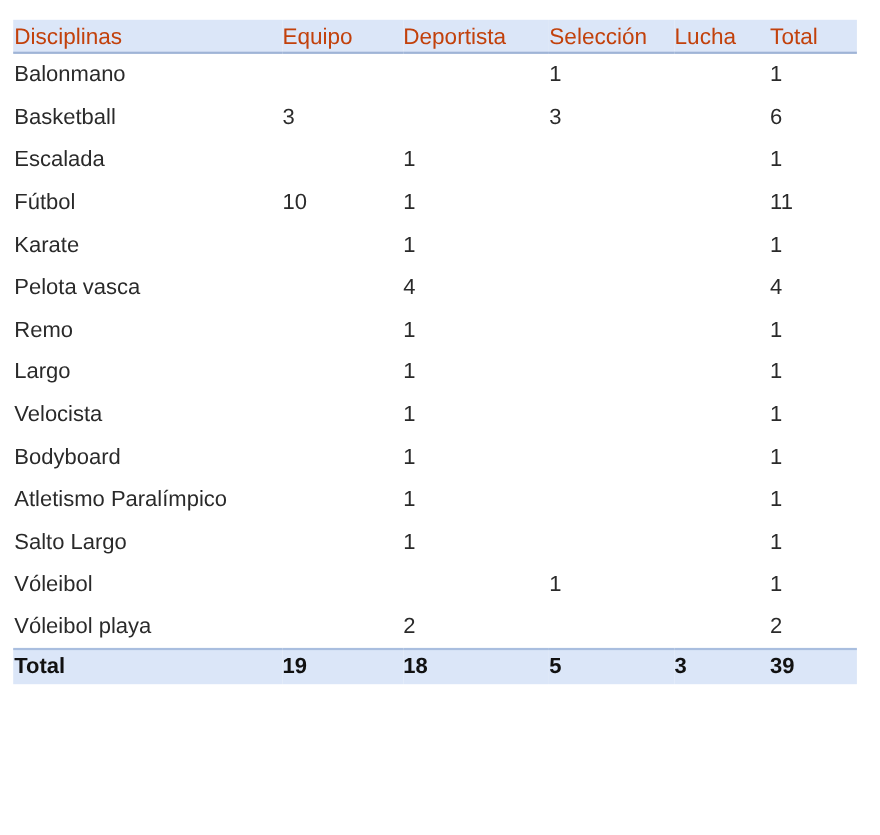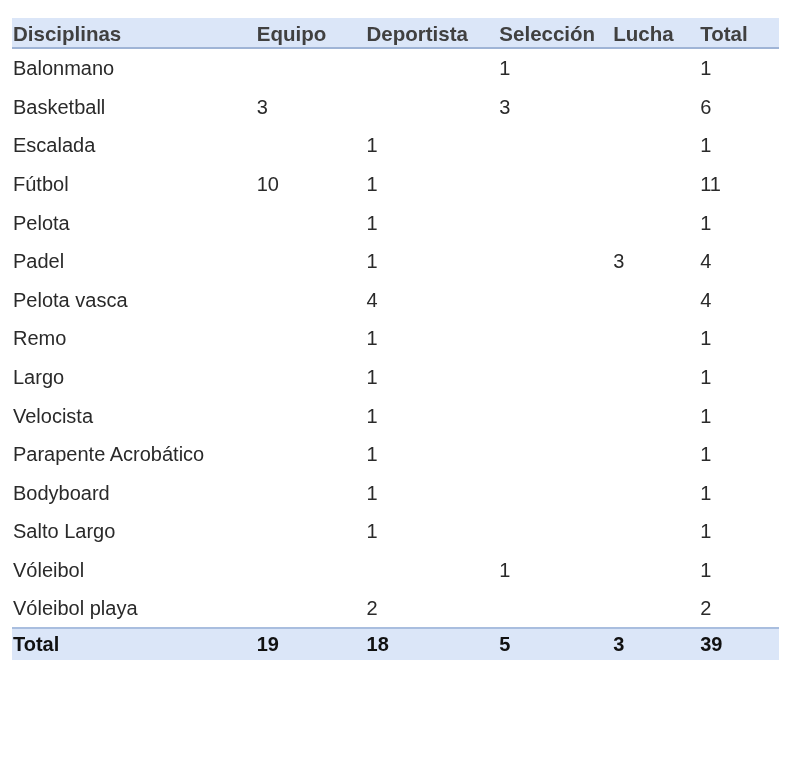--- a/index.html
+++ b/index.html
@@ -10,21 +10,21 @@
     .tbl {
       position: absolute; left: 12px; top: 18px; width: 767px;
       border-collapse: collapse;
     }
     .tbl th, .tbl td {
       padding: 0; margin: 0; text-align: left; white-space: nowrap;
       font-size: 20px;
     }
     .tbl thead tr { background: #dbe6f8; height: 30px; }
     .tbl thead th {
-      font-weight: bold; font-size: 20.5px; color: #404040;
+      font-weight: normal; font-size: 20.5px; color: #c2410c;
       border-bottom: 2px solid #9fb4d6; padding-top: 2px;
     }
     .tbl tbody tr { height: 38.6px; }
     .tbl tbody td { color: #2a2a2a; }
     .tbl tbody tr:first-child { height: 40px; }
     .tbl tfoot tr { background: #dbe6f8; height: 32px; }
     .tbl tfoot td {
       font-weight: bold; color: #111; border-top: 2px solid #a9bedf;
       font-size: 20px;
     }
@@ -77,34 +77,26 @@
       </tr>
       <tr>
         <td class="c0">Fútbol</td>
         <td class="c1">10</td>
         <td class="c2">1</td>
         <td class="c3"></td>
         <td class="c4"></td>
         <td class="c5">11</td>
       </tr>
       <tr>
-        <td class="c0">Pelota</td>
+        <td class="c0">Karate</td>
         <td class="c1"></td>
         <td class="c2">1</td>
         <td class="c3"></td>
         <td class="c4"></td>
         <td class="c5">1</td>
-      </tr>
-      <tr>
-        <td class="c0">Padel</td>
-        <td class="c1"></td>
-        <td class="c2">1</td>
-        <td class="c3"></td>
-        <td class="c4">3</td>
-        <td class="c5">4</td>
       </tr>
       <tr>
         <td class="c0">Pelota vasca</td>
         <td class="c1"></td>
         <td class="c2">4</td>
         <td class="c3"></td>
         <td class="c4"></td>
         <td class="c5">4</td>
       </tr>
       <tr>
@@ -125,29 +117,29 @@
       </tr>
       <tr>
         <td class="c0">Velocista</td>
         <td class="c1"></td>
         <td class="c2">1</td>
         <td class="c3"></td>
         <td class="c4"></td>
         <td class="c5">1</td>
       </tr>
       <tr>
-        <td class="c0">Parapente Acrobático</td>
+        <td class="c0">Bodyboard</td>
         <td class="c1"></td>
         <td class="c2">1</td>
         <td class="c3"></td>
         <td class="c4"></td>
         <td class="c5">1</td>
       </tr>
       <tr>
-        <td class="c0">Bodyboard</td>
+        <td class="c0">Atletismo Paralímpico</td>
         <td class="c1"></td>
         <td class="c2">1</td>
         <td class="c3"></td>
         <td class="c4"></td>
         <td class="c5">1</td>
       </tr>
       <tr>
         <td class="c0">Salto Largo</td>
         <td class="c1"></td>
         <td class="c2">1</td>

